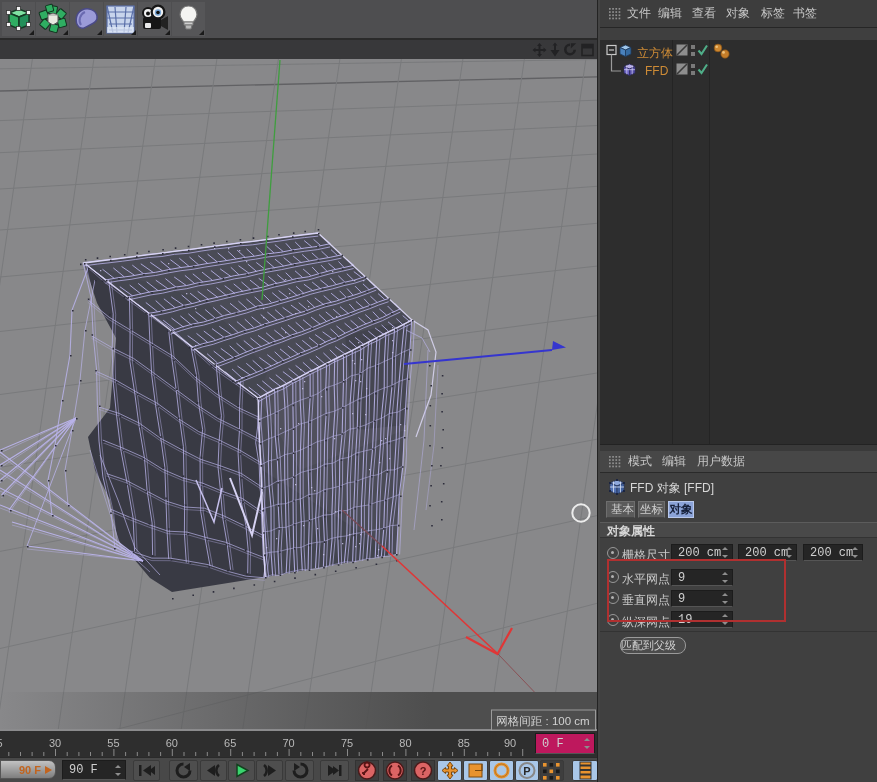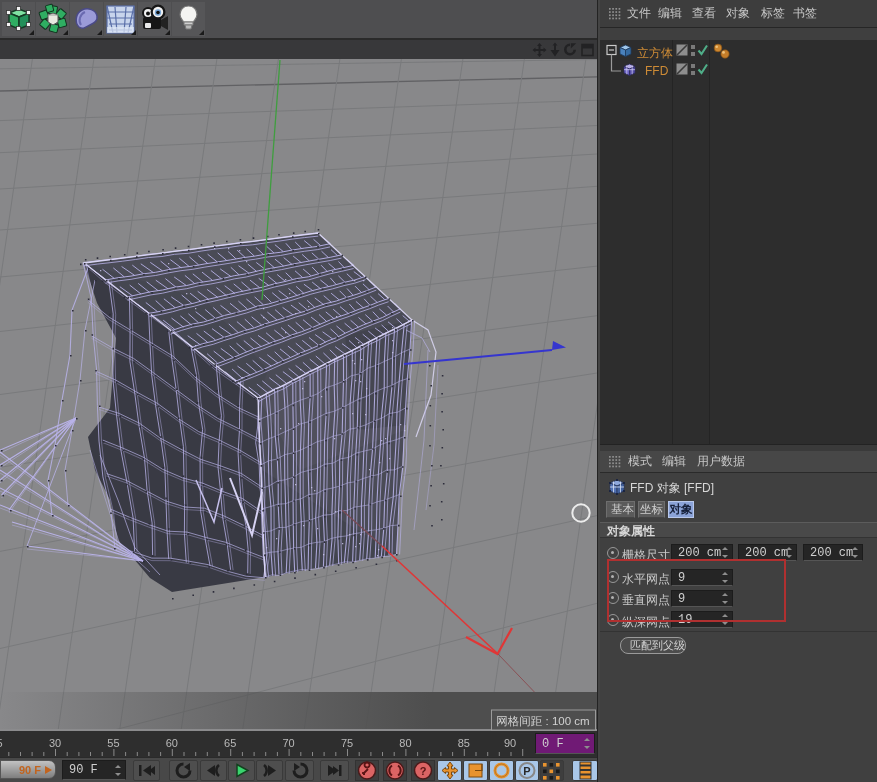--- a/index.html
+++ b/index.html
@@ -379,21 +379,21 @@
         <rect x="428.8" y="21" width="1" height="4" fill="#8a8a8a"></rect>
         <rect x="440.4" y="21" width="1" height="4" fill="#8a8a8a"></rect>
         <rect x="452.1" y="21" width="1" height="4" fill="#8a8a8a"></rect>
         <rect x="463.8" y="18" width="1" height="7" fill="#8a8a8a"></rect>
         <rect x="475.5" y="21" width="1" height="4" fill="#8a8a8a"></rect>
         <rect x="487.2" y="21" width="1" height="4" fill="#8a8a8a"></rect>
         <rect x="498.8" y="21" width="1" height="4" fill="#8a8a8a"></rect>
         <rect x="510.5" y="21" width="1" height="4" fill="#8a8a8a"></rect>
         <rect x="522.2" y="18" width="1" height="7" fill="#8a8a8a"></rect>
       </svg>
-      <div class="fld" style="left:535px;top:2px;width:60px;height:21px;background:#701a75">
+      <div class="fld" style="left:535px;top:2px;width:60px;height:21px;background:#be185d">
         <span class="v" style="top:3px">0 F</span>
         <span class="spin"></span>
       </div>
     </div>
   <div class="abs" id="transport">
       <div style="position:absolute;left:0;top:2px;width:56px;height:19px;background:linear-gradient(#c2c2c2,#7e7e7e);border-radius:0 7px 7px 0;border:1px solid #555">
 <span style="position:absolute;right:14px;top:3px;color:#c2641e;font-size:11px;font-weight:bold">90 F</span>
 <span style="position:absolute;right:3px;top:5px;width:0;height:0;border-top:4.5px solid transparent;border-bottom:4.5px solid transparent;border-left:7px solid #c2641e"></span>
       </div>
       <div class="fld" style="left:62px;top:2px;width:64px;height:20px">
@@ -625,15 +625,15 @@
         <span class="spin"></span>
       </div>
 <div class="radio" style="left:7px;top:141px"></div>
       <div class="lbl" style="left:22px;top:141px">纵深网点</div>
 <div class="fld" style="left:71px;top:138px;width:62px;height:17px">
         <span class="v">19</span>
         <span class="spin"></span>
       </div>
 <div style="position:absolute;left:7px;top:86px;width:179px;height:63px;border:2px solid #b03030"></div>
 <div style="position:absolute;left:0;top:158px;width:277px;height:1px;background:#333"></div>
-<div style="position:absolute;left:20px;top:164px;width:66px;height:17px;background:#4c4c4c;border:1px solid #9a9a9a;border-radius:8px;color:#d2d2d2;font-size:11px;text-align:right;line-height:15px">匹配到父级</div>
+<div style="position:absolute;left:20px;top:164px;width:66px;height:17px;background:#4c4c4c;border:1px solid #9a9a9a;border-radius:8px;color:#d2d2d2;font-size:11px;text-align:left;line-height:15px">匹配到父级</div>
 </div>
 </div>
 
 </body></html>

